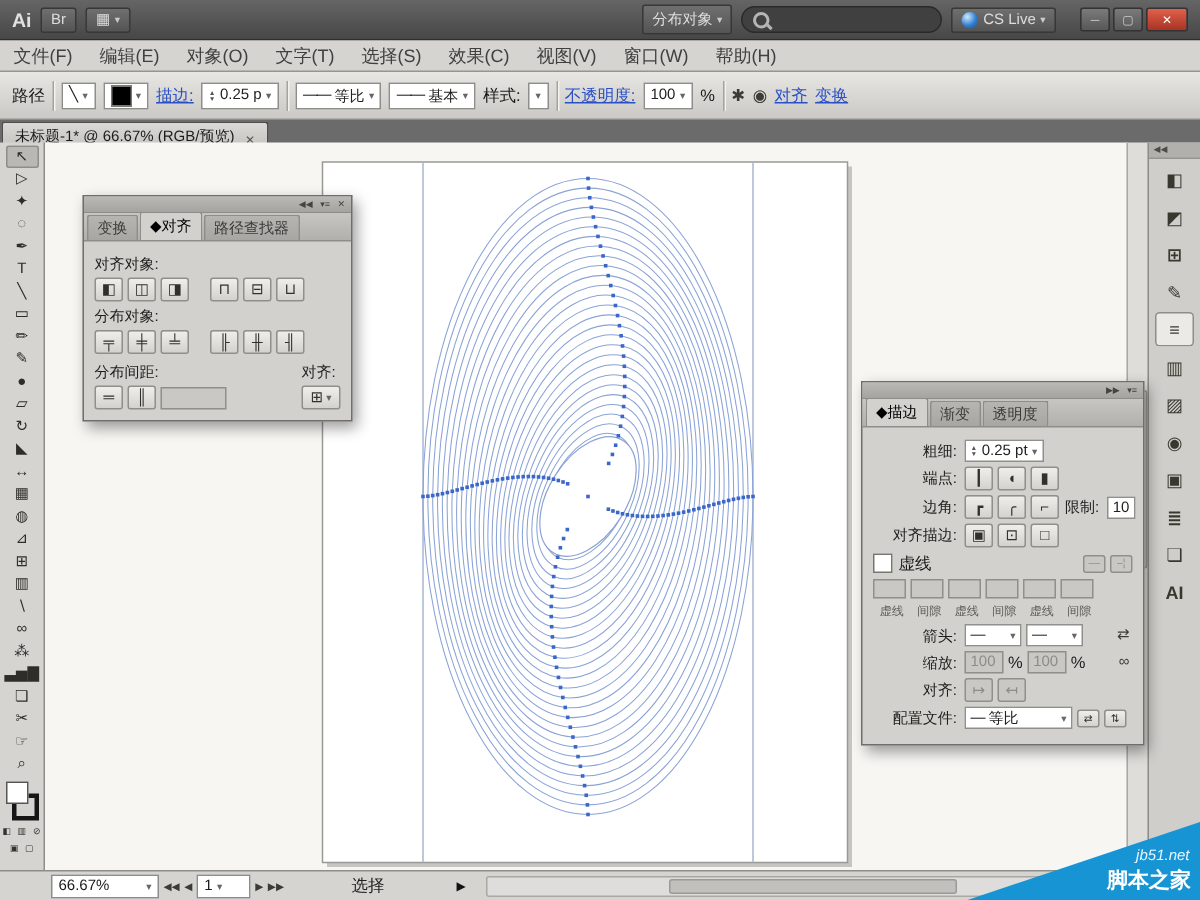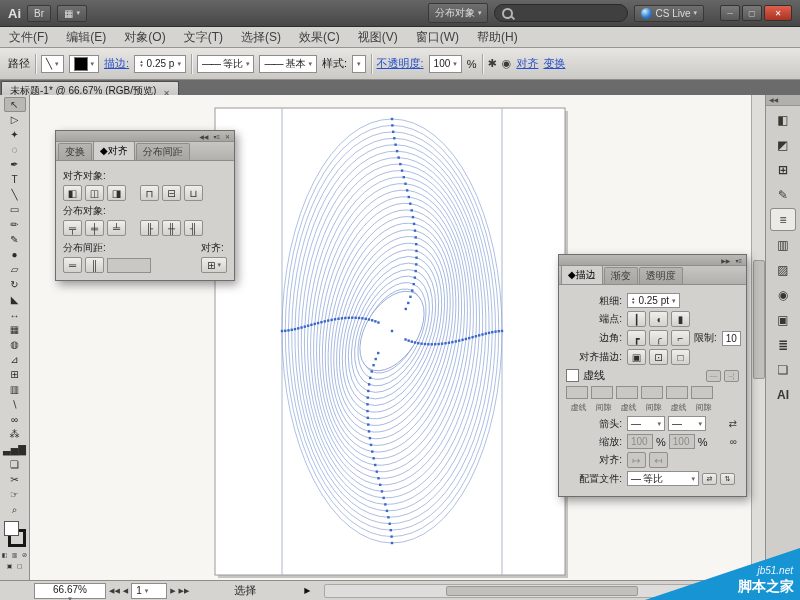--- a/index.html
+++ b/index.html
@@ -63,21 +63,21 @@
   .dock{position:absolute;right:0;top:95px;bottom:19px;width:34px;background:#cfcecb;border-left:1px solid #8e8d89;
     display:flex;flex-direction:column;align-items:center;z-index:5;}
   .dock-minibar{width:100%;height:11px;background:#b1b0ac;border-bottom:1px solid #96958f;
     font-size:6px;color:#4c4b48;text-align:left;padding-left:3px;line-height:11px;box-sizing:border-box;}
   .dock-item{width:26px;height:23px;margin:2px 0;display:flex;align-items:center;justify-content:center;
     font-size:12px;color:#39382f;border-radius:3px;font-weight:bold;}
   .dock-item.active{background:#eceae7;box-shadow:inset 0 0 0 1px #8e8d89;}
   
   .panel{position:absolute;background:#d2d1ce;border:1px solid #6f6e6a;box-shadow:3px 4px 9px rgba(0,0,0,.38);z-index:20;}
   .align-panel{left:55px;top:130px;width:178px;}
-  .stroke-panel{left:558px;top:254px;width:187px;}
+  .stroke-panel{left:574px;top:254px;width:187px;}
   .panel-minibar{height:10px;background:linear-gradient(#bab9b5,#a5a4a0);border-bottom:1px solid #8e8d89;
     display:flex;justify-content:flex-end;align-items:center;gap:5px;padding:0 4px;font-size:6px;color:#454440;}
   .panel-tabs{display:flex;align-items:flex-end;height:18px;background:linear-gradient(#c7c6c2,#b1b0ac);
     border-bottom:1px solid #8e8d89;padding-left:2px;gap:1px;}
   .p-tab{display:flex;align-items:center;height:14px;padding:1px 6px;font-size:10px;color:#3a3a38;
     background:linear-gradient(#b6b5b1,#a7a6a2);border:1px solid #8e8d89;border-bottom:none;border-radius:2px 2px 0 0;}
   .p-tab.active{background:#d2d1ce;color:#000;height:16px;}
   .panel-body{padding:5px 7px 7px;}
   .p-label{font-size:10px;color:#1d1d1b;margin:3px 0 2px;}
   .btn-row{display:inline-flex;gap:3px;align-items:center;}
@@ -96,21 +96,21 @@
     padding:0 3px;font-size:10px;color:#222;box-sizing:border-box;}
   .checkbox{width:11px;height:11px;background:#fff;border:1px solid #77766f;display:inline-block;margin-right:4px;}
   .dash-input{width:22px;height:13px;display:inline-block;margin-right:3px;border:1px solid #908f8b;box-sizing:border-box;}
   .dash-label{width:25px;display:inline-block;font-size:8px;color:#5c5b56;text-align:center;}
   .flex-sp{flex:1;}
   .sp-icon{font-size:10px;color:#3c3b38;padding:0 2px;}
   
   .statusbar{position:absolute;left:0;right:34px;bottom:0;height:19px;background:#d5d4d1;border-top:1px solid #8e8d89;
     display:flex;align-items:center;gap:3px;padding-left:34px;z-index:6;}
   .zoom-box{display:inline-flex;align-items:center;justify-content:space-between;width:62px;height:14px;
-    background:#fff;border:1px solid #8e8d89;padding:0 4px;font-size:10px;flex-direction:column;}
+    background:#fff;border:1px solid #8e8d89;padding:0 4px;font-size:10px;}
   .nav-group{display:inline-flex;gap:3px;align-items:center;}
   .nav-btn{font-size:7px;color:#3b3b38;}
   .ab-box{display:inline-flex;align-items:center;gap:3px;width:26px;height:14px;background:#fff;border:1px solid #8e8d89;
     padding:0 4px;font-size:10px;}
   .status-box{margin-left:42px;display:inline-flex;align-items:center;gap:48px;font-size:11px;color:#202020;}
   .status-arrow{font-size:8px;color:#111;}
   .hscroll{flex:1;height:12px;margin:0 8px 0 10px;background:#dedddа;background:#dedddb;border:1px solid #a9a8a4;border-radius:2px;position:relative;}
   .hthumb{position:absolute;left:28%;width:44%;top:1px;bottom:1px;background:#c1c0bc;border:1px solid #9a9995;border-radius:2px;}
   
   .watermark{position:absolute;right:0;bottom:0;width:155px;height:52px;z-index:50;}
@@ -450,21 +450,21 @@
 
   <div class="panel align-panel">
     <div class="panel-minibar">
       <span>◀◀</span>
       <span>▾≡</span>
       <span>✕</span>
     </div>
     <div class="panel-tabs" id="ap-tabs">
         <span class="p-tab">变换</span>
         <span class="p-tab active">◆对齐</span>
-        <span class="p-tab">分布间距</span>
+        <span class="p-tab">路径查找器</span>
       </div>
     <div class="panel-body">
       <div class="p-label">对齐对象:</div>
       <div class="btn-row grouped" id="align-objects-row">
           <span class="btn-sm">◧</span>
           <span class="btn-sm">◫</span>
           <span class="btn-sm">◨</span>
           <span class="btn-sm">⊓</span>
           <span class="btn-sm">⊟</span>
           <span class="btn-sm">⊔</span>

